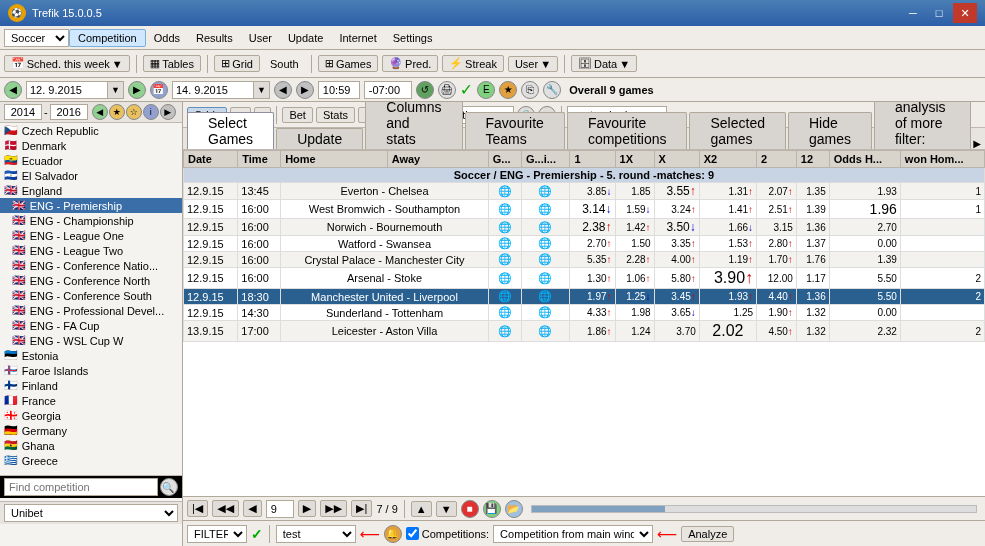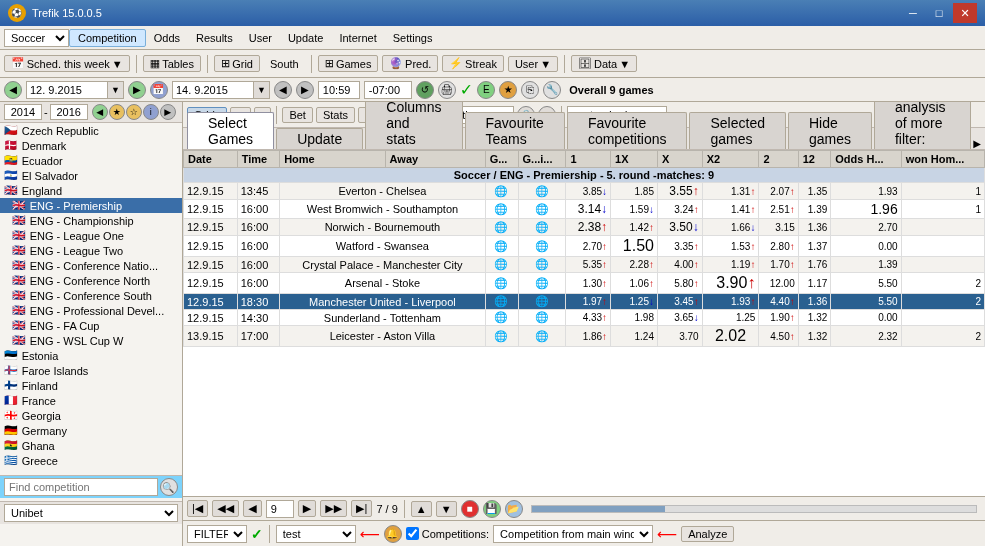--- a/index.html
+++ b/index.html
@@ -286,21 +286,21 @@
         <div class="sidebar-item">
           <span style="font-size: 11px;">🇬🇭</span>
           <span>Ghana</span>
         </div>
         <div class="sidebar-item">
           <span style="font-size: 11px;">🇬🇷</span>
           <span>Greece</span>
         </div>
       </div>
 
-    <div style="display:flex;align-items:center;gap:2px;padding:2px 4px;background:#7dd3fc;border-top:1px solid #c0b8b0;position:absolute;bottom:48px;width:182px;">
+    <div style="display:flex;align-items:center;gap:2px;padding:2px 4px;background:#000000;border-top:1px solid #c0b8b0;position:absolute;bottom:48px;width:182px;">
       <input type="text" class="small-input" placeholder="Find competition" style="flex: 1 1 0%;">
       <div class="circle-btn" style="background:#e0e0e0;width:18px;height:18px;">🔍</div>
     </div>
 
     <div style="position:absolute;bottom:22px;width:182px;padding:2px 4px;background:#e8e4e0;border-top:1px solid #c0b8b0;">
       <select class="small-select" style="width:100%;">
         <option>Unibet</option>
       </select>
     </div>
   </div>
@@ -408,21 +408,21 @@
               <td style="text-align: right; font-size: 10px;">2.70</td>
               <td style="text-align: right; font-size: 10px;"></td>
             </tr>
             <tr>
               <td>12.9.15</td>
               <td>16:00</td>
               <td colspan="2" style="text-align: center;">Watford - Swansea</td>
               <td style="text-align: center;">🌐</td>
               <td style="text-align: center;">🌐</td>
               <td style="text-align: right; font-size: 10px;">2.70<span class="num-up">↑</span></td>
-              <td style="text-align: right; font-size: 16px;">1.50</td>
+              <td style="text-align: right; font-size: 10px;">1.50</td>
               <td style="text-align: right; font-size: 10px;">3.35<span class="num-up">↑</span></td>
               <td style="text-align: right; font-size: 10px;">1.53<span class="num-up">↑</span></td>
               <td style="text-align: right; font-size: 10px;">2.80<span class="num-up">↑</span></td>
               <td style="text-align: right; font-size: 10px;">1.37</td>
               <td style="text-align: right; font-size: 10px;">0.00</td>
               <td style="text-align: right; font-size: 10px;"></td>
             </tr>
             <tr>
               <td>12.9.15</td>
               <td>16:00</td>

